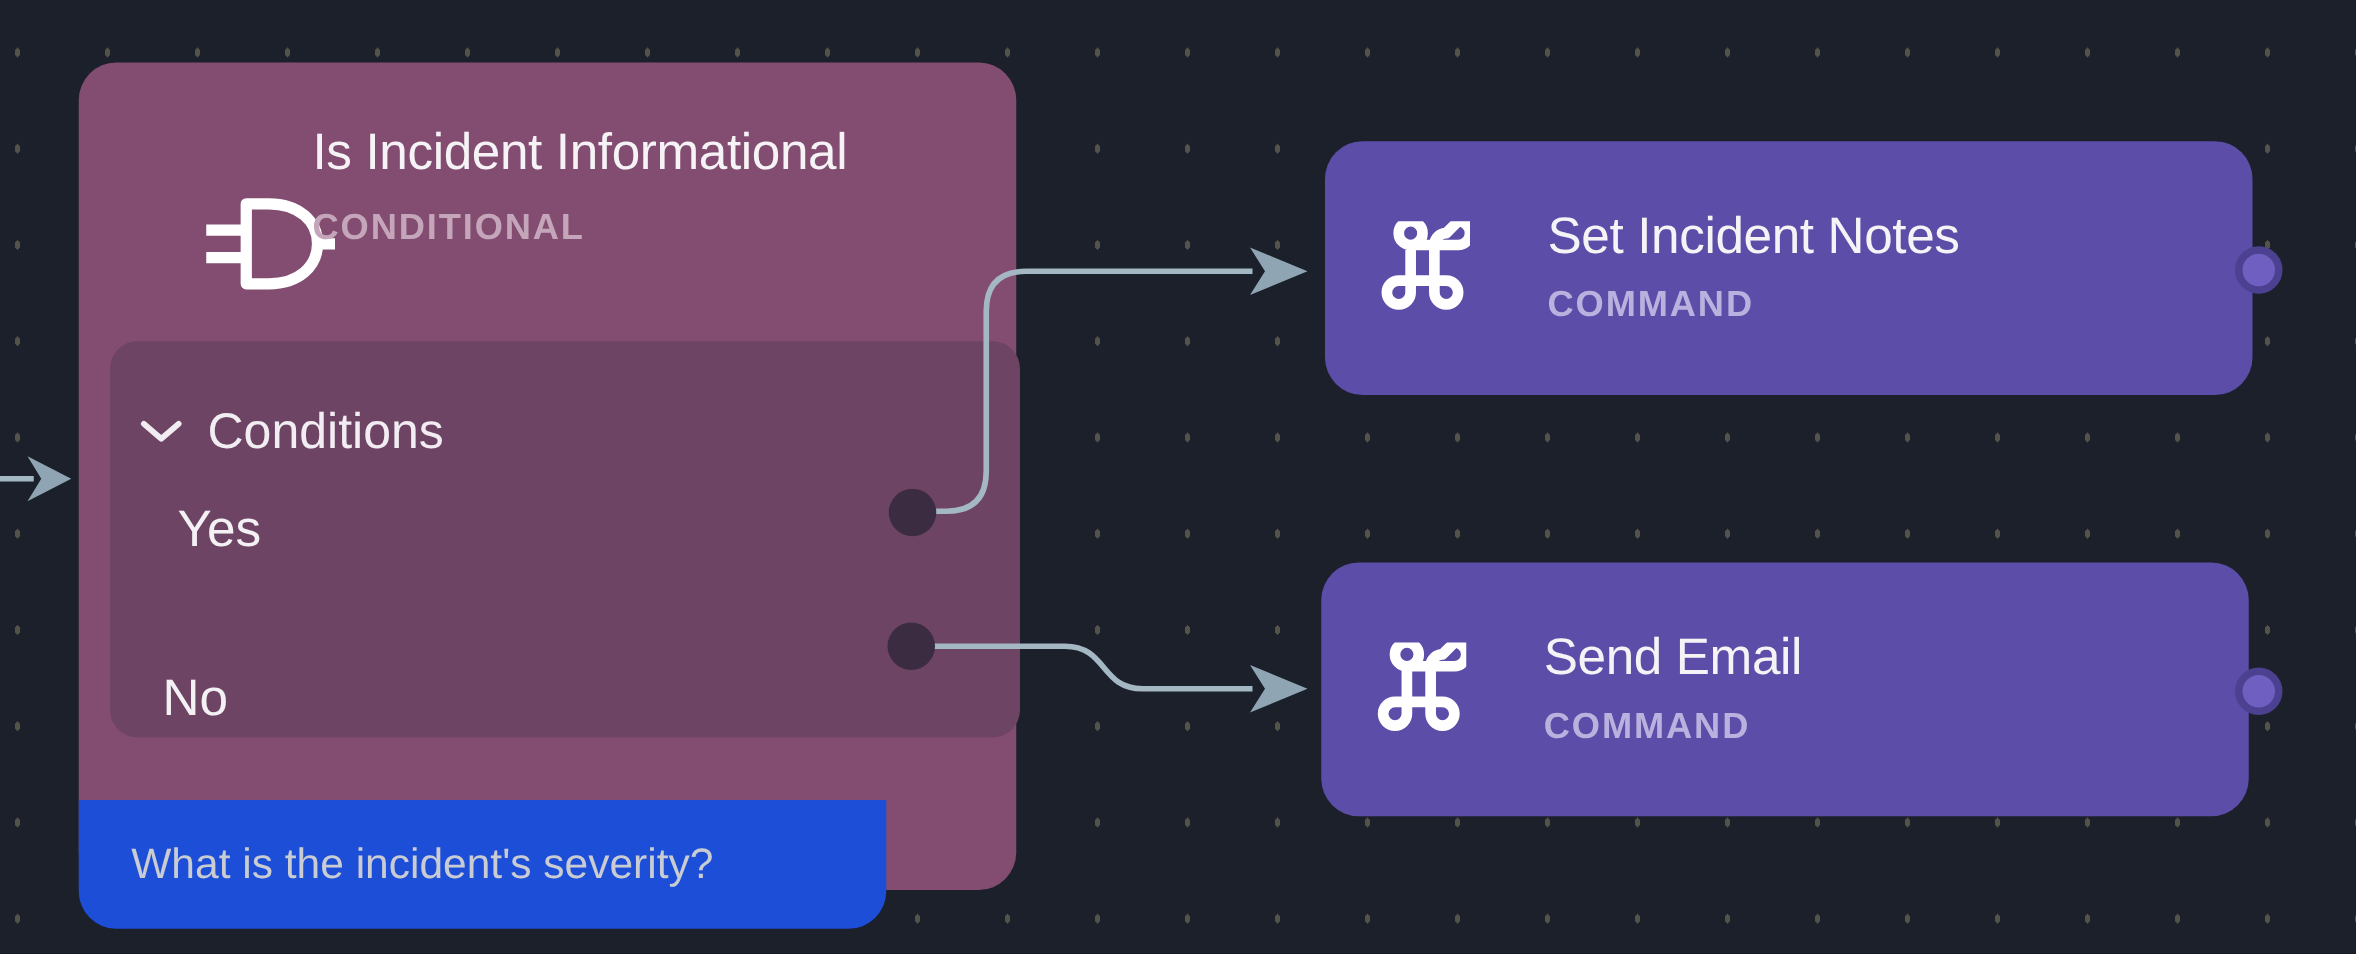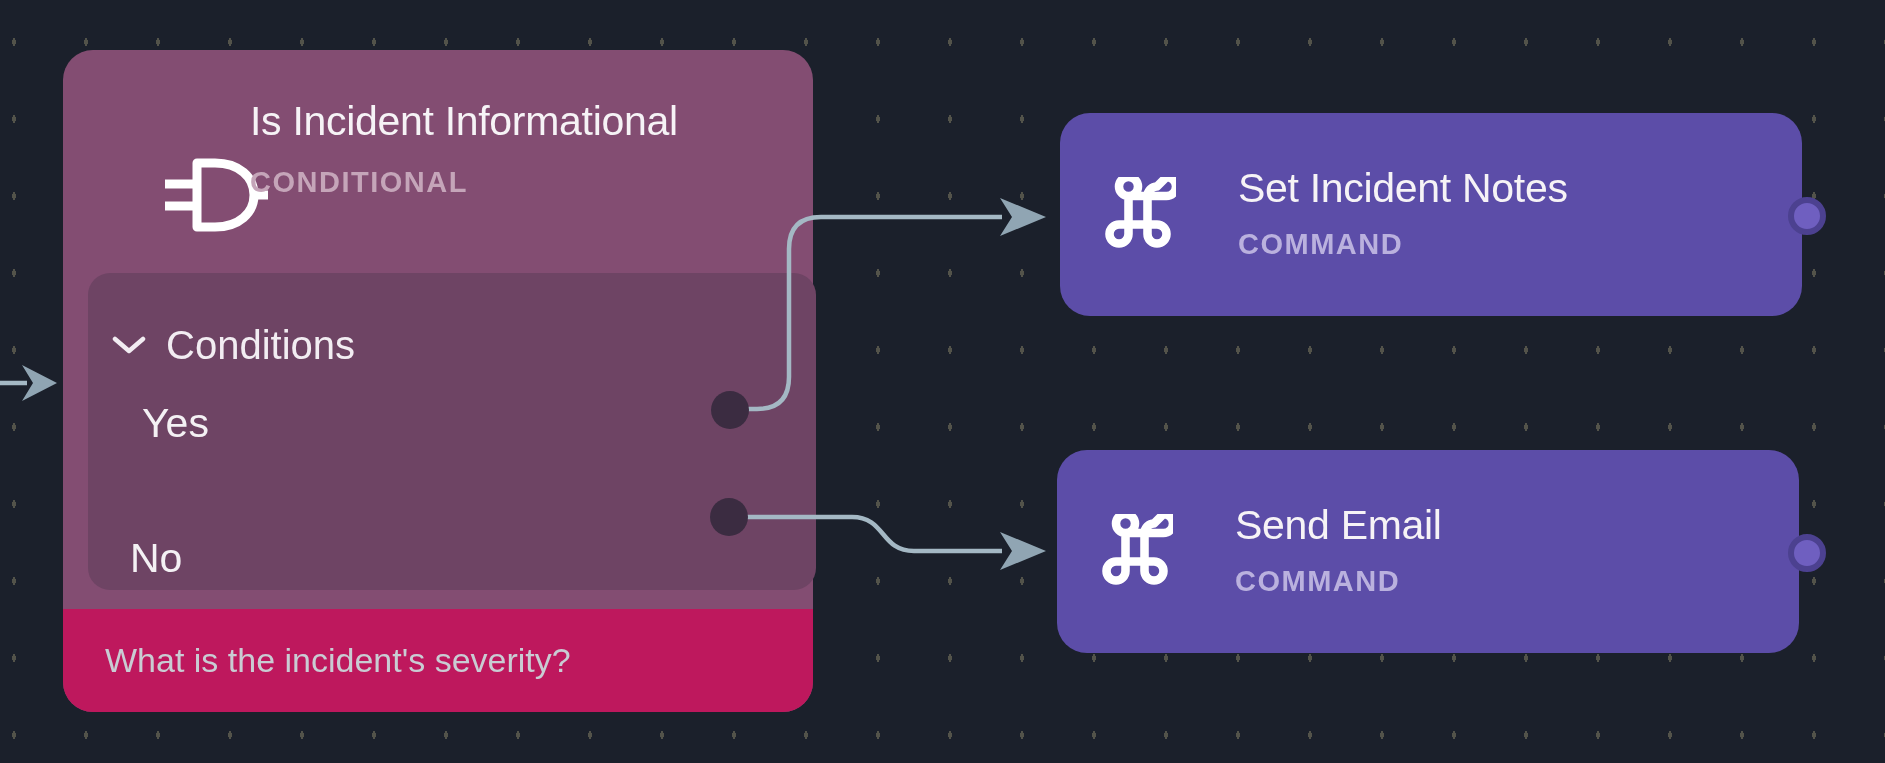--- a/index.html
+++ b/index.html
@@ -37,22 +37,22 @@
     background:#6E4464;border-radius:22px;padding-left:28px;
   }
   .panel-header{position:absolute;left:24px;top:49px;height:46px;display:flex;align-items:center;}
   .chevron-wrap{width:36px;height:46px;display:flex;align-items:center;}
   .panel-title{font-size:40px;color:#F2EDF2;margin-left:18px;white-space:nowrap;}
   .branch-row{position:absolute;left:42px;height:46px;display:flex;align-items:center;}
   .branch-yes{top:127px;margin-left:12px;}
   .branch-no{top:221px;margin-top:41px;}
   .branch-label{font-size:41px;color:#F4F1F4;white-space:nowrap;}
   .cond-footer{
-    position:absolute;left:0;top:559px;width:750px;height:103px;
-    background:#be185d;border-radius:0 0 30px 30px;
+    position:absolute;left:0;top:590px;width:646px;height:103px;
+    background:#1d4ed8;border-radius:0 0 30px 30px;
     display:flex;align-items:center;
   }
   .footer-text{font-size:34px;color:#C9CCD3;margin-left:42px;white-space:nowrap;}
 
   
   .cmd-node{
     width:742px;height:203px;
     background:#5C4DA8;border-radius:30px;
   }
   .cmd-a{left:1060px;top:113px;}

